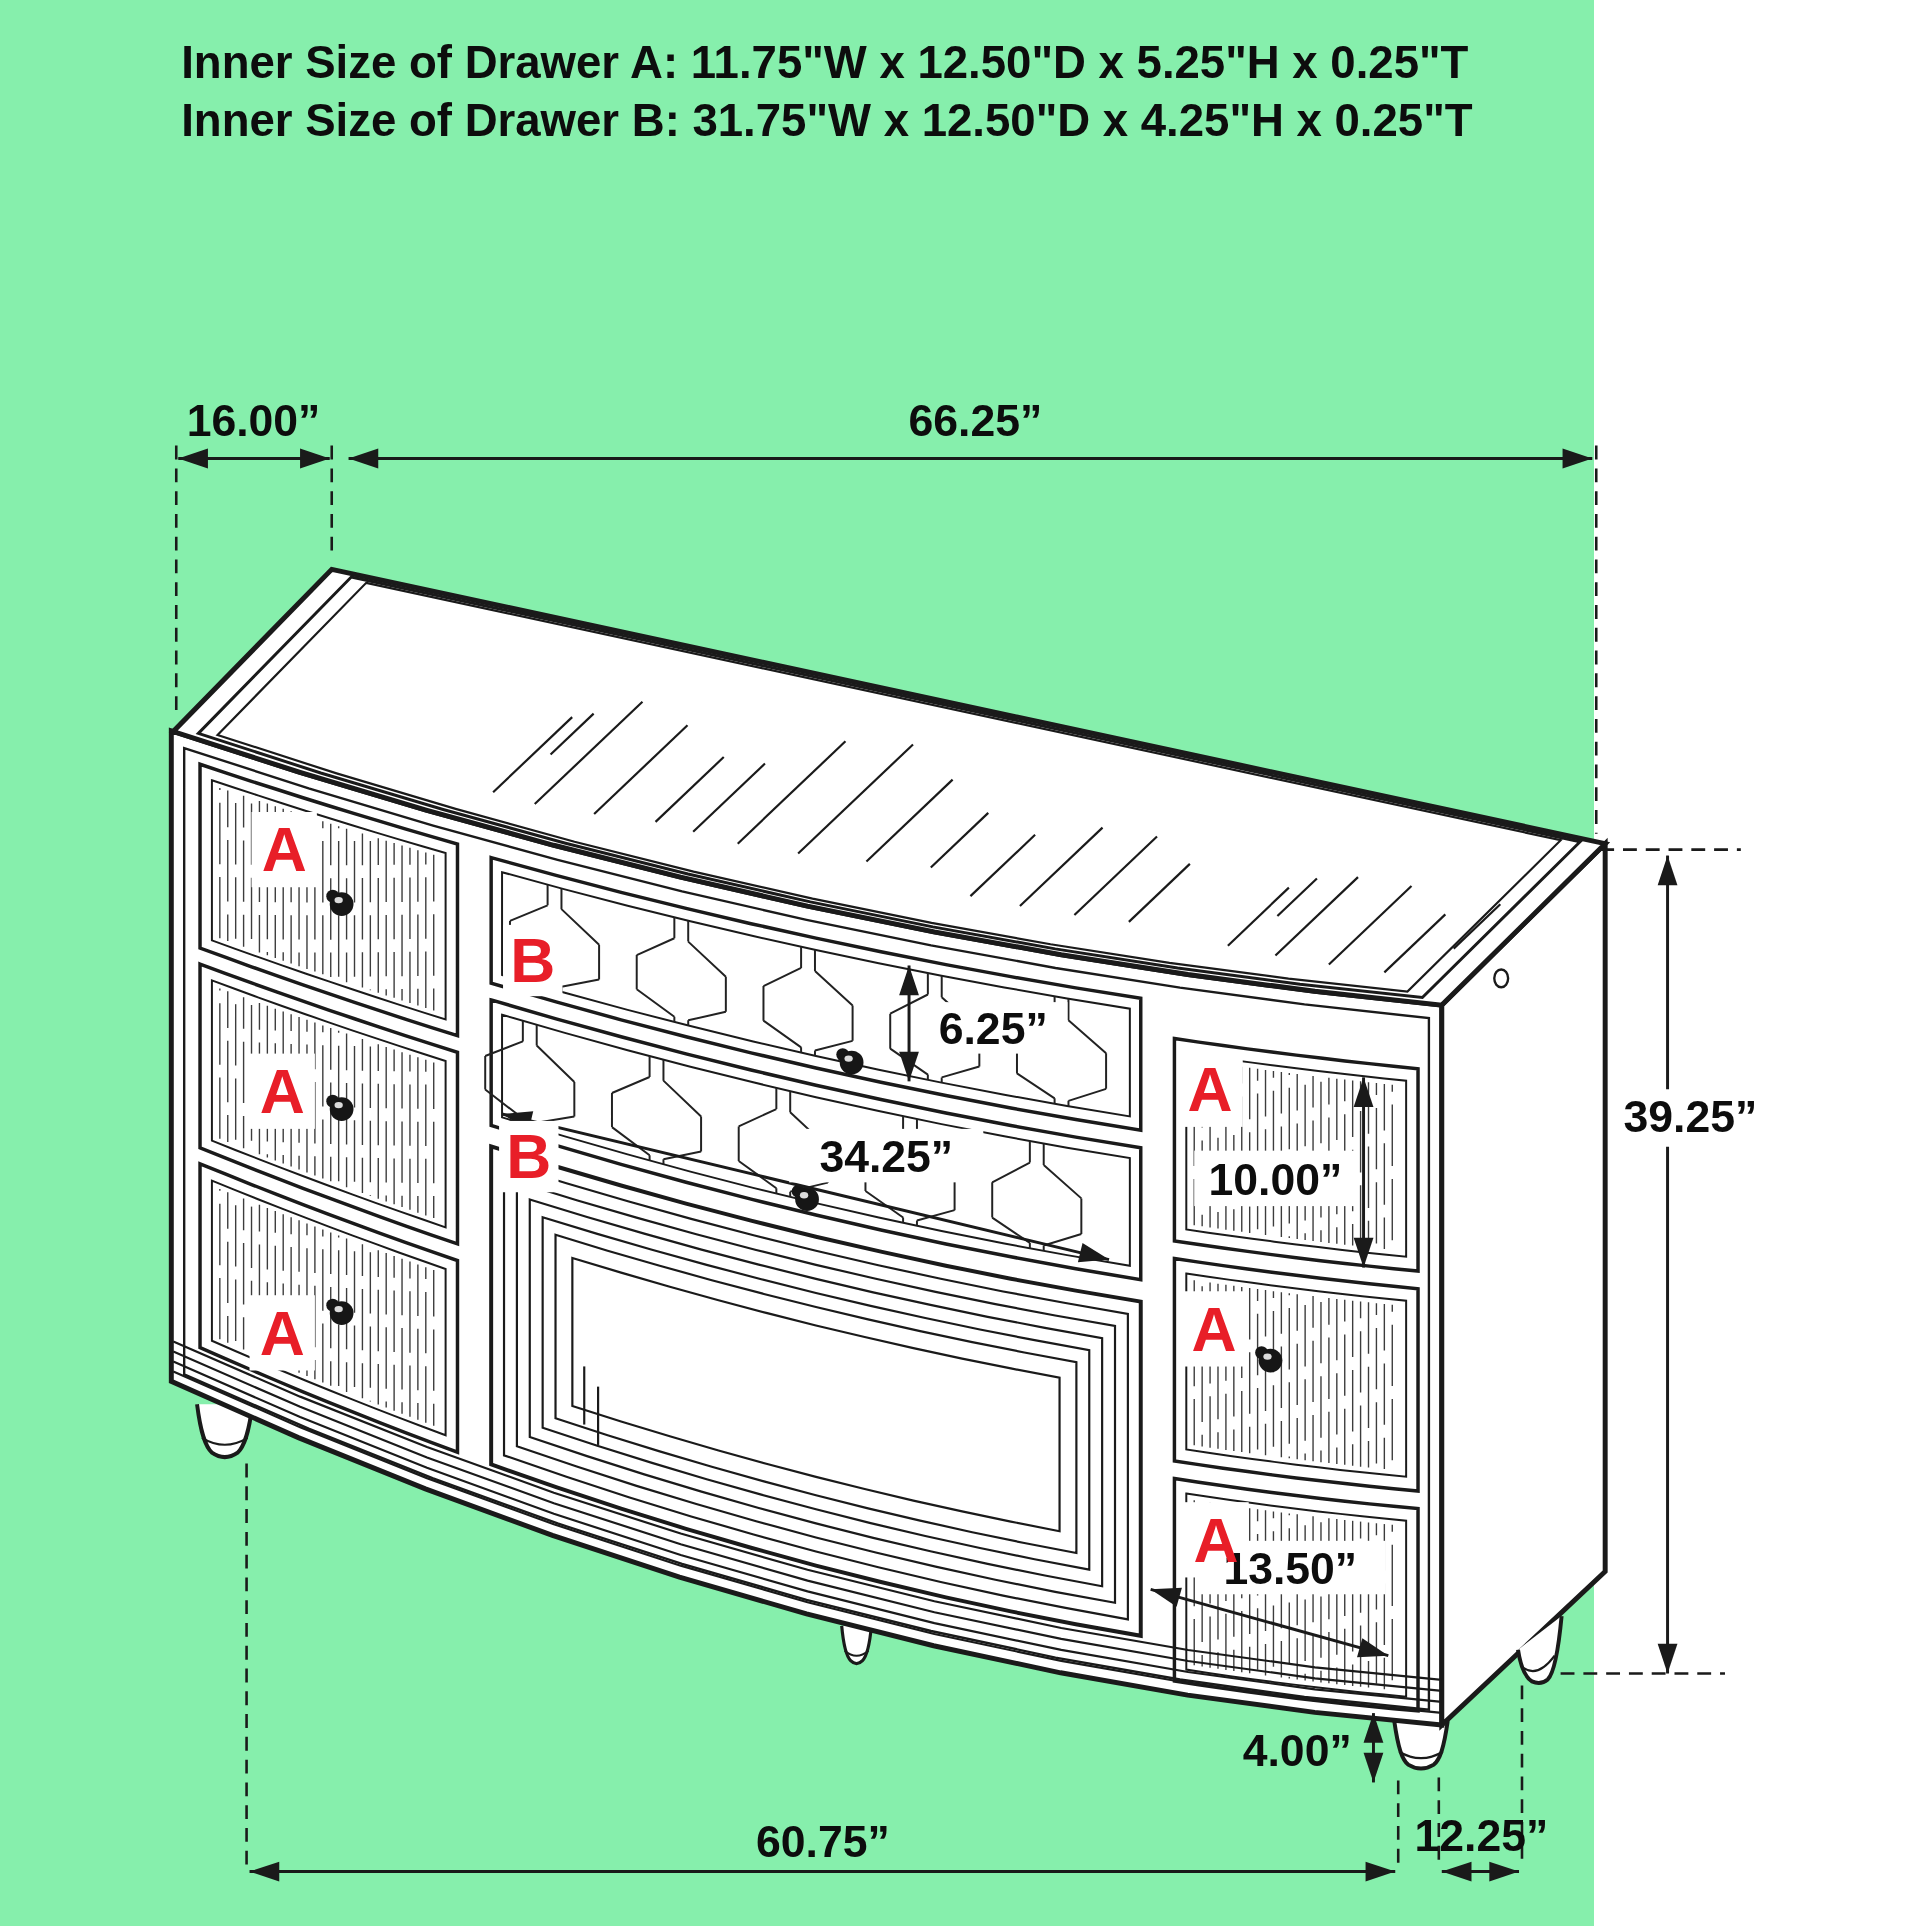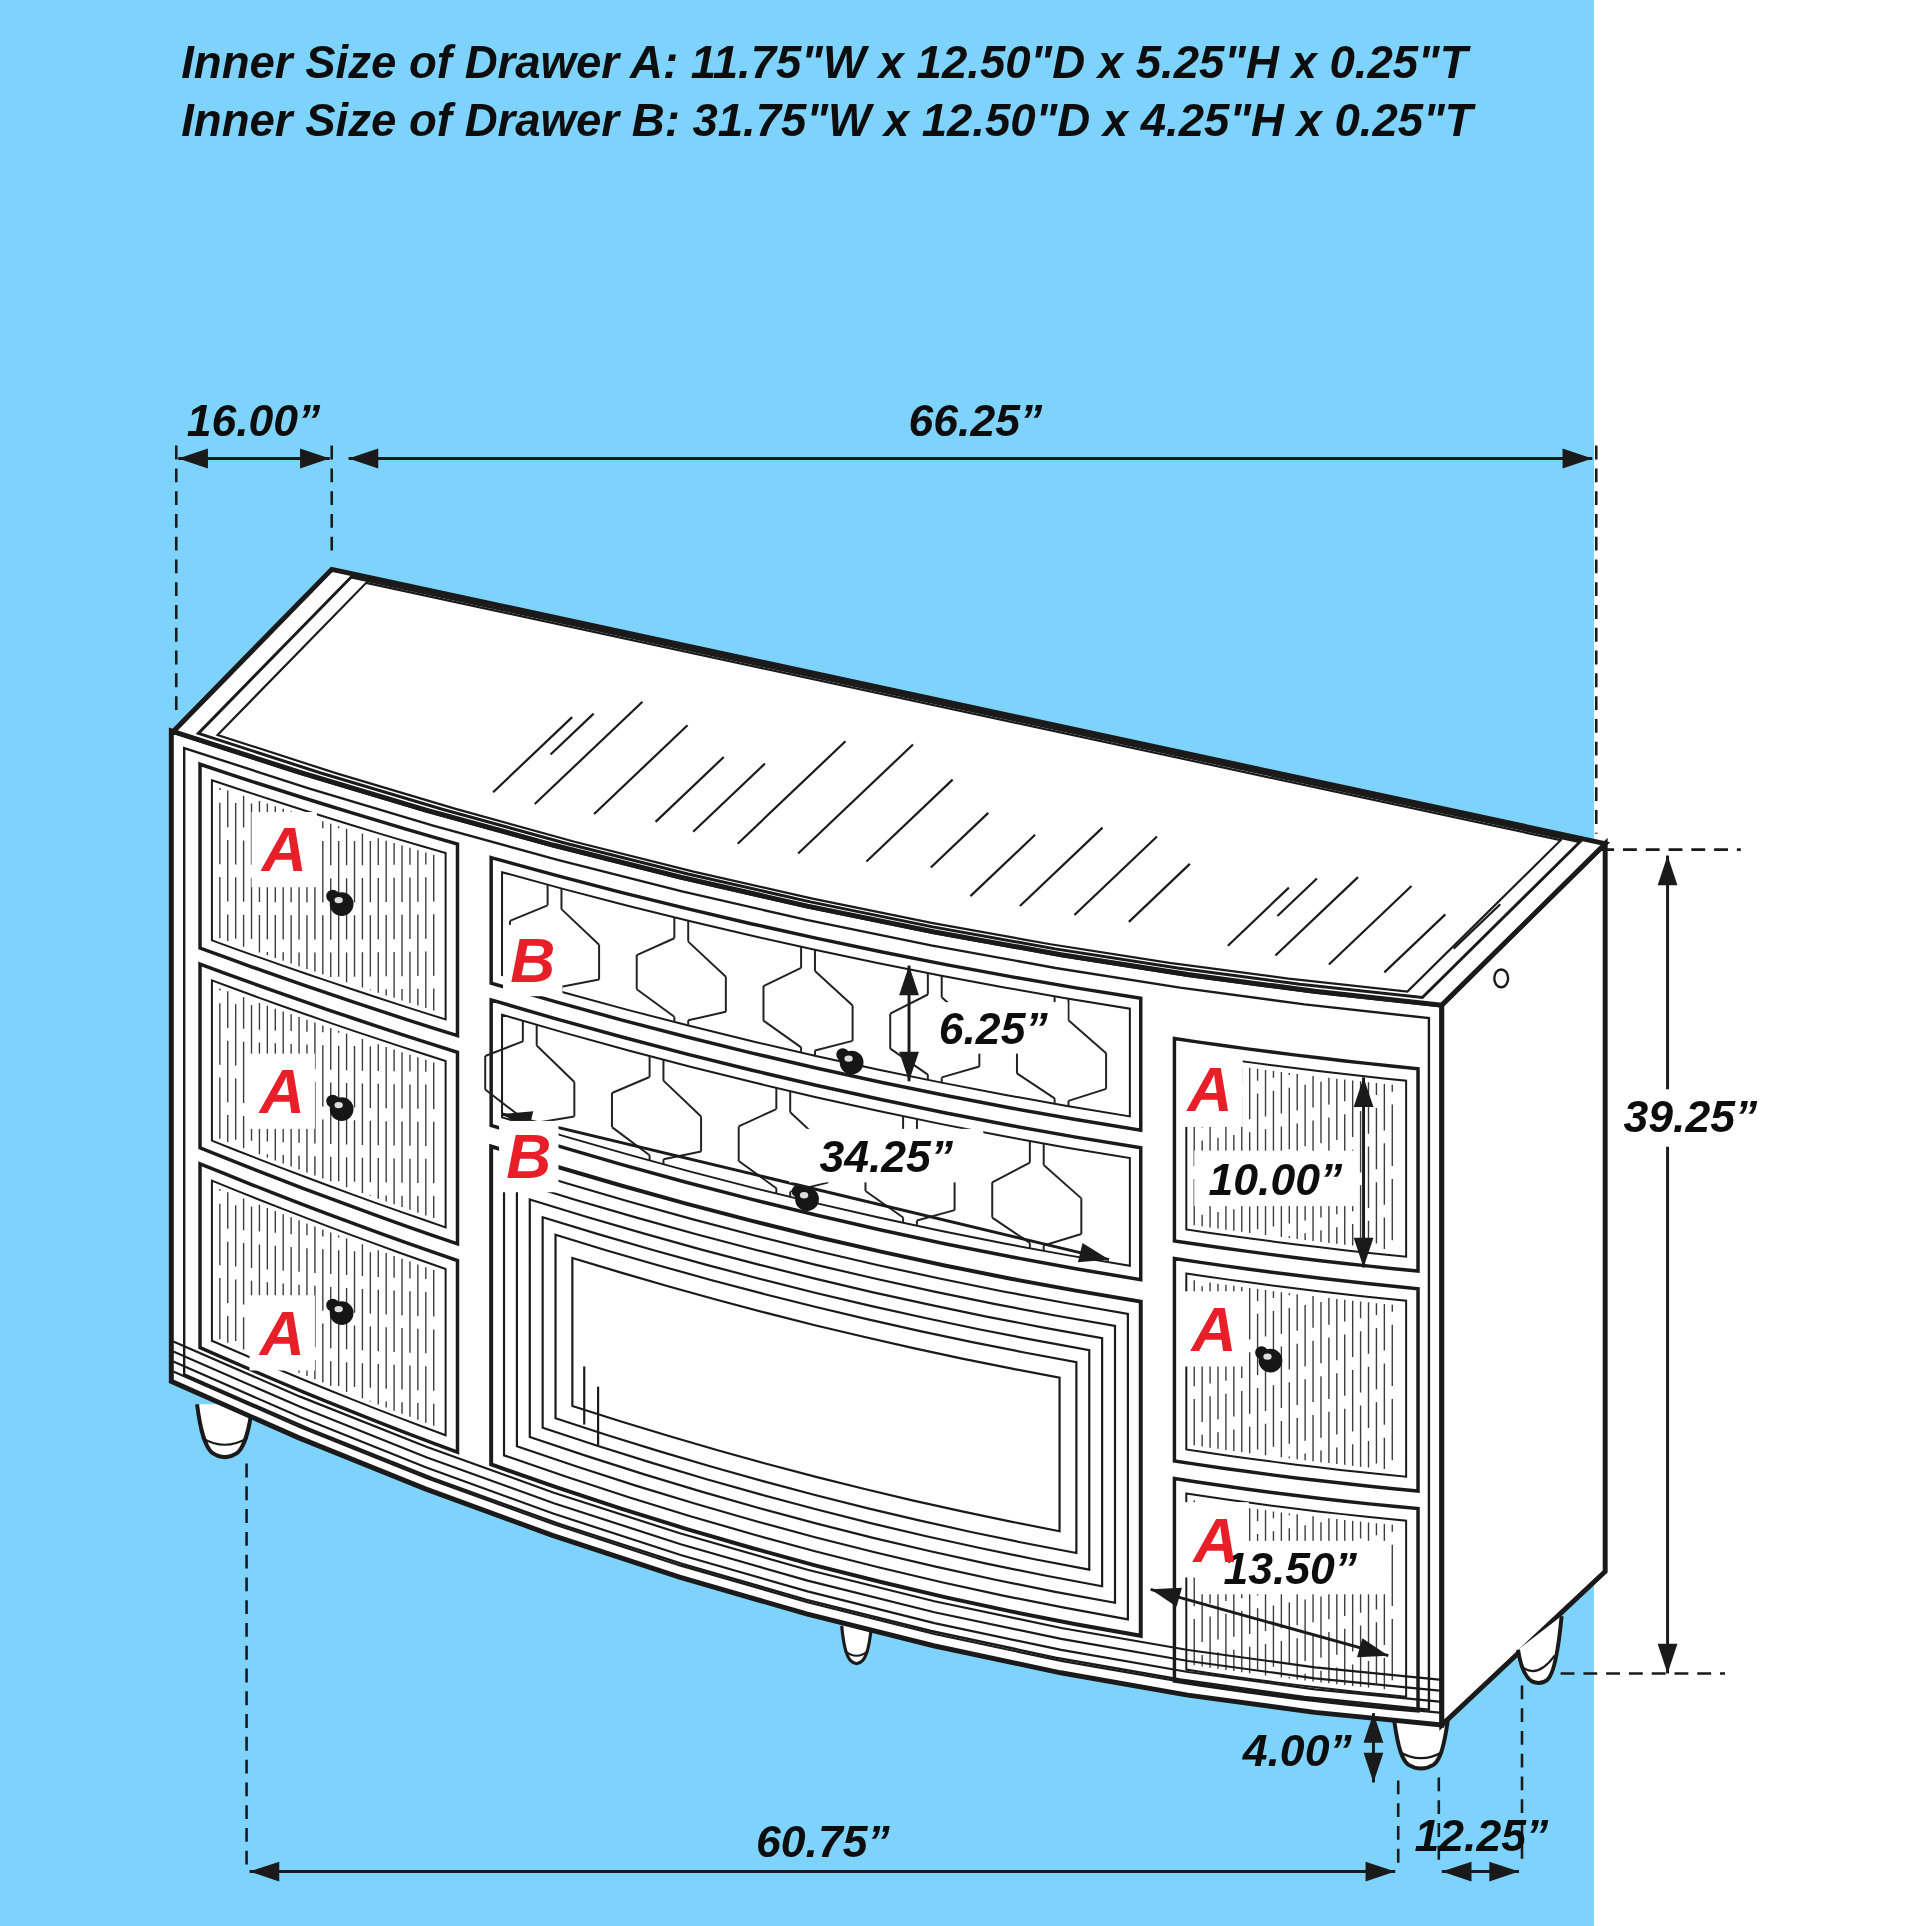--- a/index.html
+++ b/index.html
@@ -1,16 +1,16 @@
 <!DOCTYPE html>
 <html><head>
 <meta charset="utf-8">
 <style>
   html,body{margin:0;padding:0;background:#ffffff;}
-  #stage{width:1594px;height:1927px;position:relative;background:#7dd3fc;font-style:italic;}
+  #stage{width:1594px;height:1927px;position:relative;background:#86efac;}
   svg{display:block;}
   text{font-family:"Liberation Sans","DejaVu Sans",sans-serif;font-weight:700;}
   .title{font-size:46px;fill:#0d0d0d;}
   .dim{font-size:45px;fill:#0d0d0d;}
   .ab{font-size:63px;}
   .wbg{fill:#ffffff;}
 </style>
 </head>
 <body>
 

